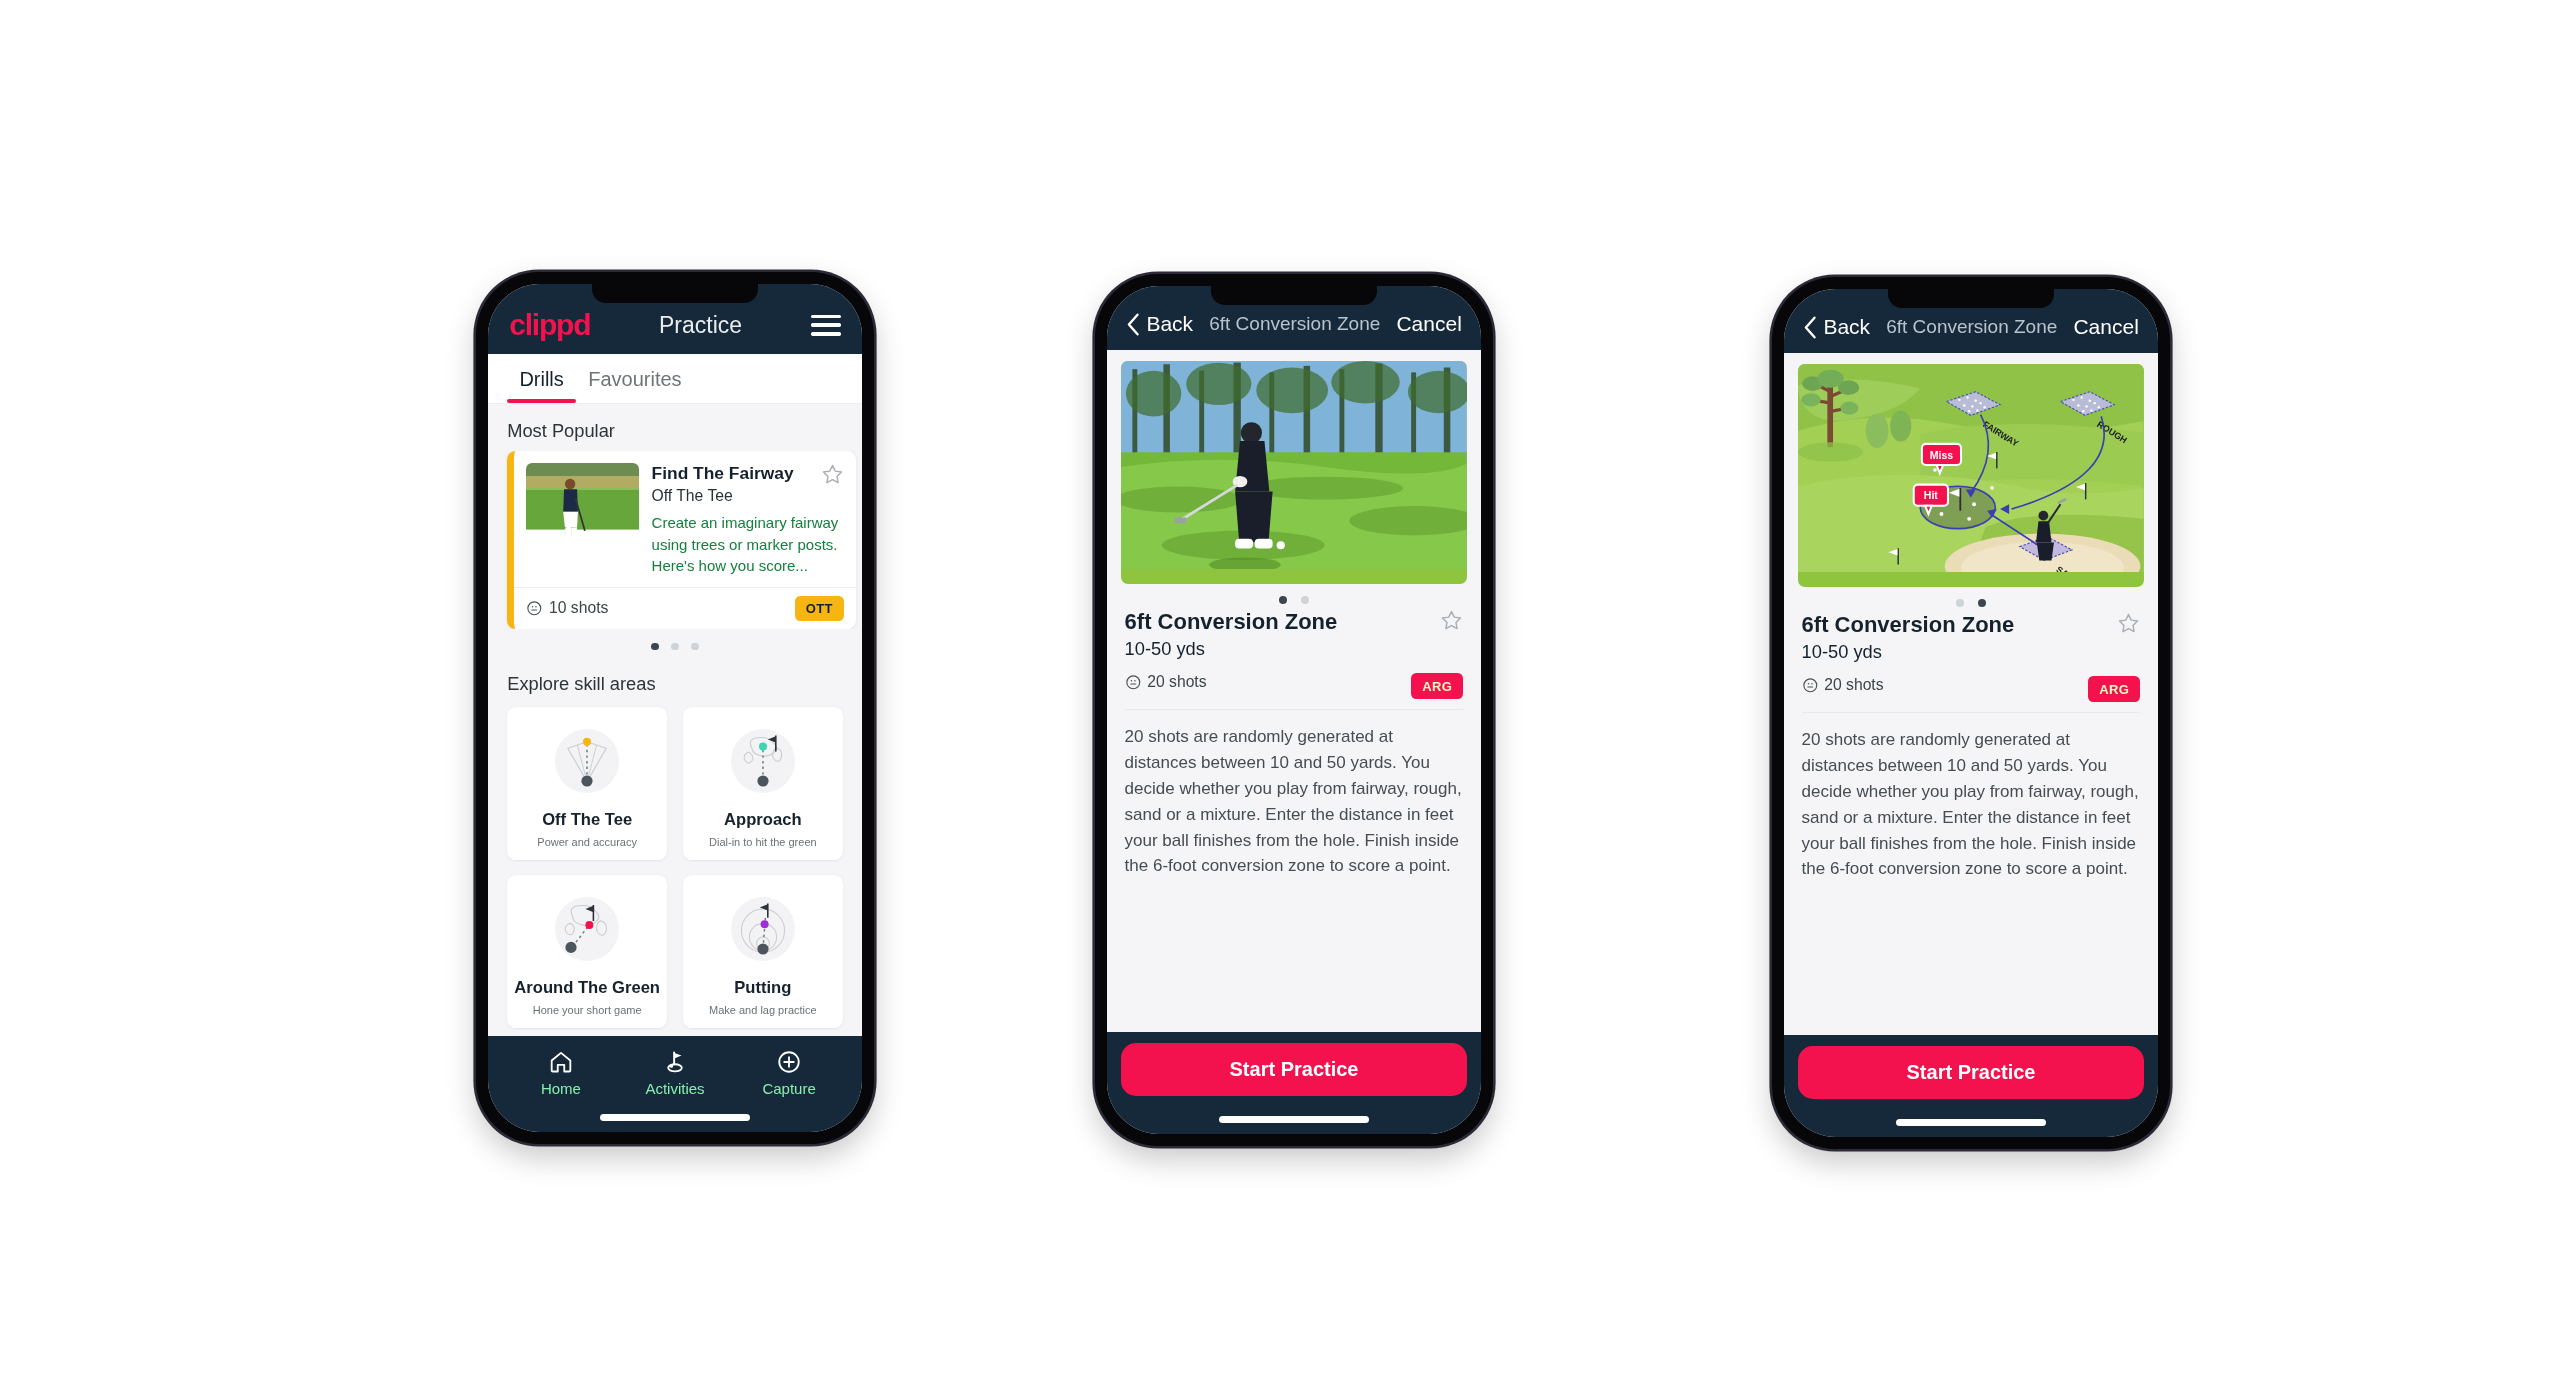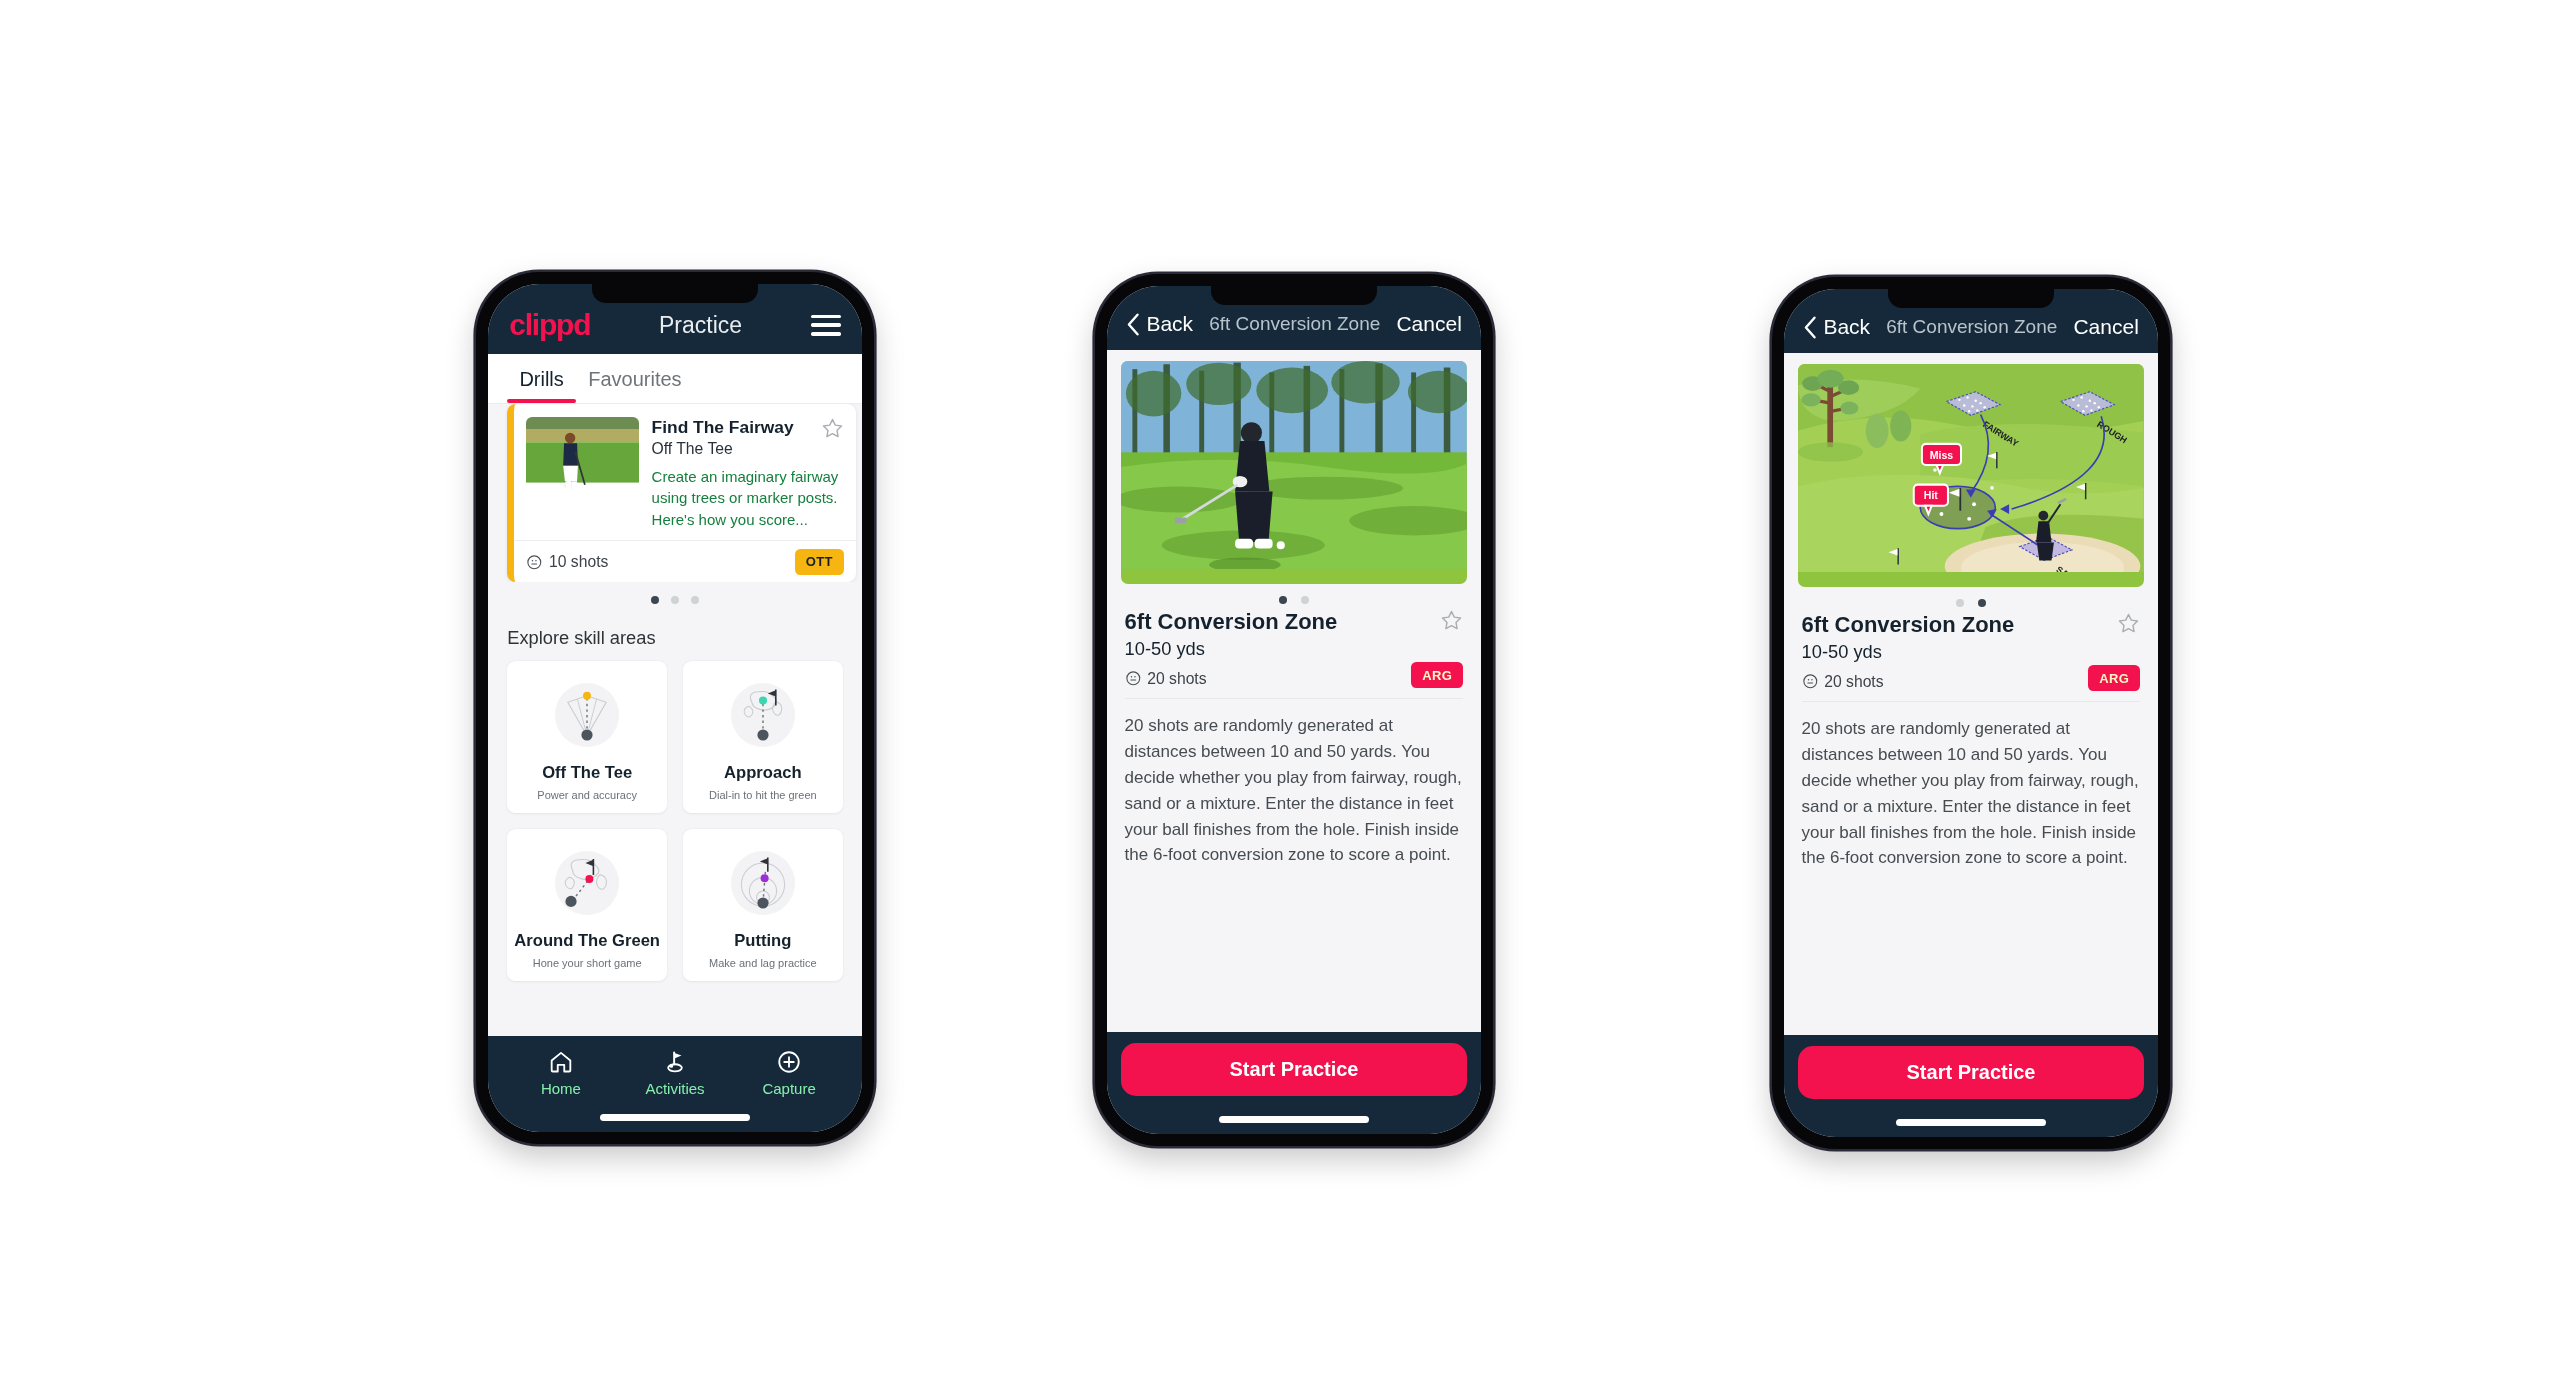--- a/index.html
+++ b/index.html
@@ -151,22 +151,22 @@
   }
   .photo-scene { position: absolute; inset: 0; }
 
   .dots2 { display: flex; justify-content: center; gap: 14px; padding: 12.2px 0 5.2px 0; }
 
   .detail-head { padding: 0 17.4px; }
   .dh-row { display: flex; align-items: flex-start; justify-content: space-between; }
   .dh-title { font-size: 22px; font-weight: 700; color: #15222e; }
   .dh-sub { font-size: 18.3px; color: #15222e; margin-top: 3.5px; }
   .dh-row2 {
-    display: flex; align-items: flex-end; justify-content: space-between;
-    margin-top: 2px; padding-bottom: 10.5px; border-bottom: 0.9px solid #e6e8ea;
+    display: flex; align-items: flex-start; justify-content: space-between;
+    margin-top: 13px; padding-bottom: 10.5px; border-bottom: 0.9px solid #e6e8ea;
   }
   .para { padding: 14px 17.4px 0 17.4px; font-size: 17px; line-height: 1.52; color: #464c52; }
 
   .cta-wrap { flex: 0 0 auto; background: #15293a; padding: 10.5px 14px 38px 14px; }
   .cta {
     width: 100%; background: #f4124e; color: #fff; border: none;
     font-family: "Liberation Sans", sans-serif;
     font-size: 20px; font-weight: 700; padding: 15px 0; border-radius: 15px; cursor: pointer;
   }
 </style>
@@ -188,20 +188,21 @@
             <i></i>
           </div>
       </div>
 
       <div class="tabs">
         <div class="tab active">Drills</div>
         <div class="tab">Favourites</div>
       </div>
 
       <div class="scroller">
+        <div class="section-label">Most Popular</div>
 
         <div class="carousel">
           <div class="drill-card">
             <div class="drill-body">
               <div class="drill-thumb">
                 <svg class="golfer-mini" viewBox="0 0 34 76">
                   <circle cx="16" cy="8" r="6" fill="#7a4a2a"></circle>
                   <path d="M9 14 L24 14 L25 40 L8 40 Z" fill="#1d2a45"></path>
                   <path d="M8 40 L25 40 L24 58 L10 58 Z" fill="#ffffff"></path>
                   <rect x="11" y="58" width="6" height="12" fill="#ffffff"></rect>

